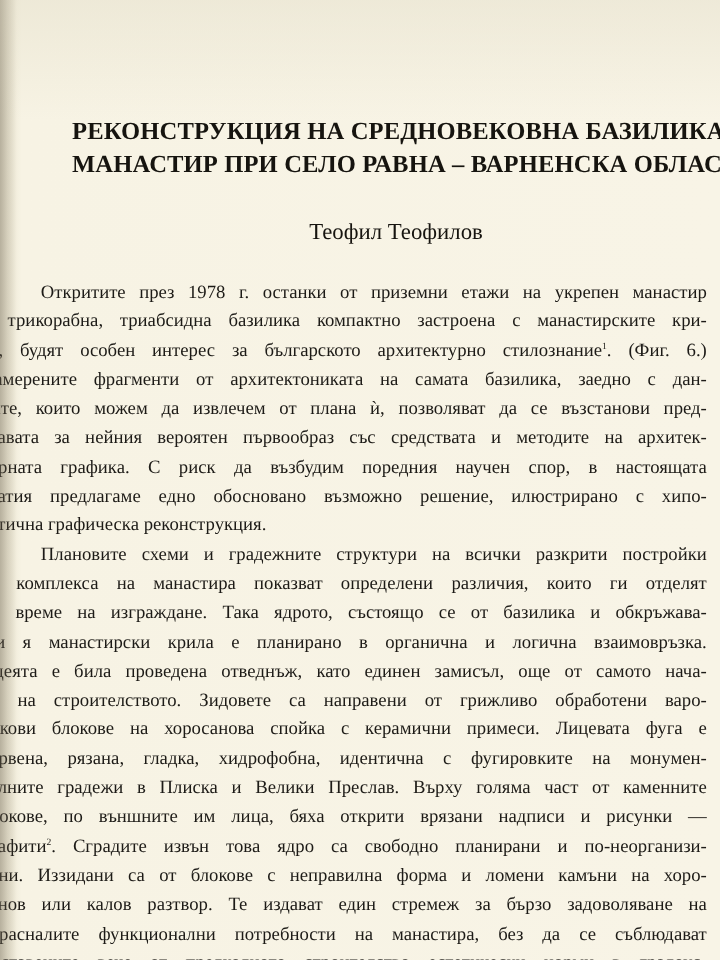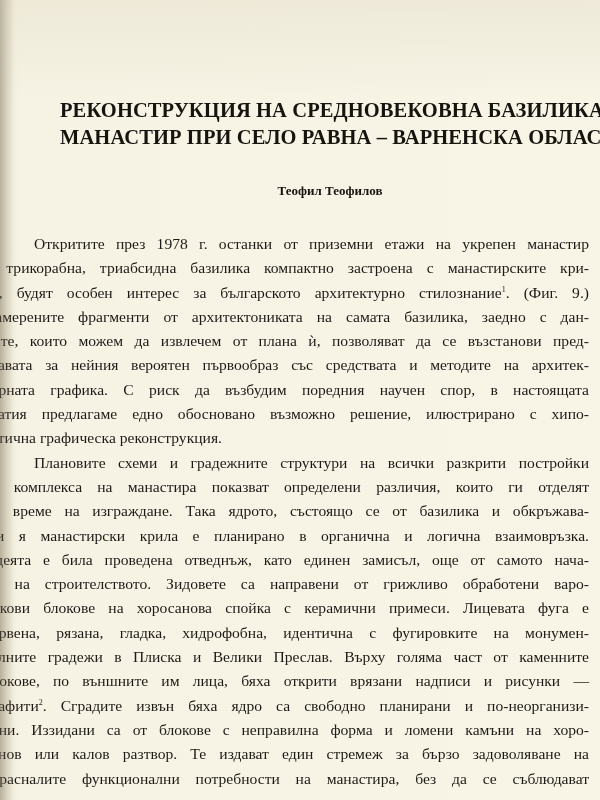--- a/index.html
+++ b/index.html
@@ -39,22 +39,22 @@
       letter-spacing: 0.1px;
       color: #16140f;
     }
     .title div { white-space: nowrap; }
     .author {
       position: absolute;
       left: 60px;
       width: 540px;
       top: 183px;
       text-align: center;
-      font-weight: bold;
-      font-size: 13px;
+      font-weight: normal;
+      font-size: 19px;
       color: #16140f;
     }
     .body-text {
       position: absolute;
       left: -16px;
       top: 232px;
       width: 605px;
       font-size: 15.6px;
       line-height: 24.3px;
       color: #1d1b17;
@@ -84,38 +84,38 @@
   <div class="title">
     <div>РЕКОНСТРУКЦИЯ НА СРЕДНОВЕКОВНА БАЗИЛИКА И</div>
     <div>МАНАСТИР ПРИ СЕЛО РАВНА – ВАРНЕНСКА ОБЛАСТ</div>
   </div>
 
   <div class="author">Теофил Теофилов</div>
 
   <div class="body-text">
     <div class="line indent">Откритите през 1978 г. останки от приземни етажи на укрепен манастир</div>
     <div class="line">и трикорабна, триабсидна базилика компактно застроена с манастирските кри-</div>
-    <div class="line"><span>ла, будят особен интерес за българското архитектурно стилознание</span><sup>1</sup><span>. (Фиг. 9.)</span></div>
+    <div class="line"><span>ла, будят особен интерес за българското архитектурно стилознание</span><sup>1</sup><span>. (Фиг. 6.)</span></div>
     <div class="line">Намерените фрагменти от архитектониката на самата базилика, заедно с дан-</div>
     <div class="line">ните, които можем да извлечем от плана ѝ, позволяват да се възстанови пред-</div>
     <div class="line">ставата за нейния вероятен първообраз със средствата и методите на архитек-</div>
     <div class="line">турната графика. С риск да възбудим поредния научен спор, в настоящата</div>
     <div class="line">статия предлагаме едно обосновано възможно решение, илюстрирано с хипо-</div>
     <div class="line last">тетична графическа реконструкция.</div>
     <div class="line indent">Плановите схеми и градежните структури на всички разкрити постройки</div>
     <div class="line">от комплекса на манастира показват определени различия, които ги отделят</div>
     <div class="line">по време на изграждане. Така ядрото, състоящо се от базилика и обкръжава-</div>
     <div class="line">щи я манастирски крила е планирано в органична и логична взаимовръзка.</div>
     <div class="line">Идеята е била проведена отведнъж, като единен замисъл, още от самото нача-</div>
     <div class="line">ло на строителството. Зидовете са направени от грижливо обработени варо-</div>
     <div class="line">викови блокове на хоросанова спойка с керамични примеси. Лицевата фуга е</div>
     <div class="line">червена, рязана, гладка, хидрофобна, идентична с фугировките на монумен-</div>
     <div class="line">талните градежи в Плиска и Велики Преслав. Върху голяма част от каменните</div>
     <div class="line">блокове, по външните им лица, бяха открити врязани надписи и рисунки —</div>
-    <div class="line"><span>графити</span><sup>2</sup><span>. Сградите извън бяха ядро са свободно планирани и по-неорганизи-</span></div>
+    <div class="line"><span>графити</span><sup>2</sup><span>. Сградите извън това ядро са свободно планирани и по-неорганизи-</span></div>
     <div class="line">рани. Иззидани са от блокове с неправилна форма и ломени камъни на хоро-</div>
     <div class="line">санов или калов разтвор. Те издават един стремеж за бързо задоволяване на</div>
     <div class="line">нарасналите функционални потребности на манастира, без да се съблюдават</div>
     <div class="line">поставените вече от предходното строителство естетически норми в градоус-</div>
   </div>
 
   <div class="edge-shadow"></div>
 </div>
 
 </body></html>

